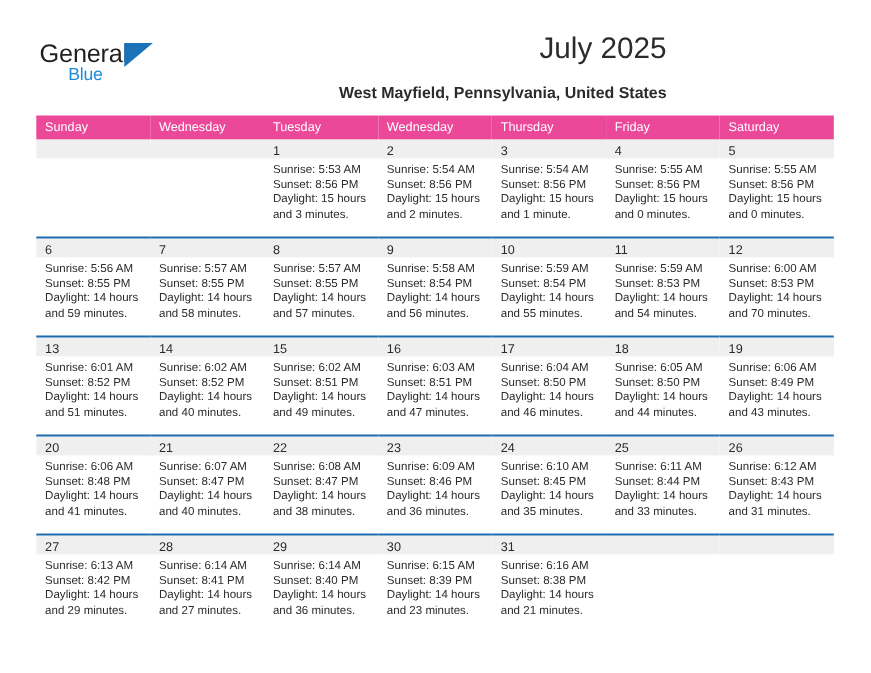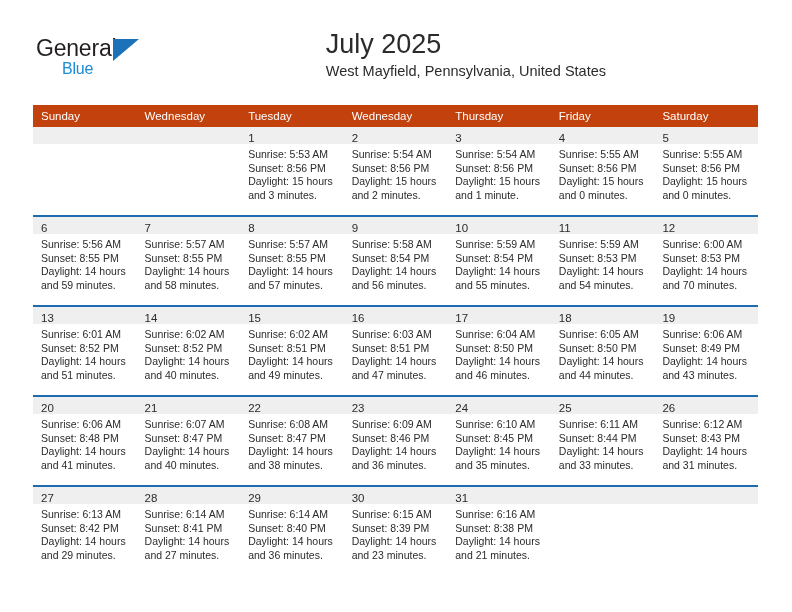--- a/index.html
+++ b/index.html
@@ -62,47 +62,49 @@
     font-size: 16px;
     letter-spacing: -0.2px;
     color: #1c8ad6;
     font-family: "Liberation Sans", sans-serif;
   }
 
   .title-block {
     position: absolute;
     right: 0;
     top: 0;
+    text-align: right;
   }
   .cal-title {
     font-size: 27px;
     color: #2b2b2b;
     line-height: 32px;
     white-space: nowrap;
   }
   .cal-subtitle {
-    margin-top: 2px;
+    margin-top: 16px;
     font-size: 14.5px;
     color: #2b2b2b;
     line-height: 18px;
     white-space: nowrap;
+    font-weight: bold;
   }
 
   
   .calendar {
     position: absolute;
     left: 33px;
     top: 105px;
     width: 725px;
     border-collapse: collapse;
     table-layout: fixed;
   }
 
   .calendar th {
-    background: #c2410c;
+    background: #ec4899;
     color: #ffffff;
     font-size: 11.5px;
     font-weight: normal;
     text-align: left;
     padding: 5px 0 5px 8px;
     height: 11px;
     border: none;
   }
 
   .calendar td {

